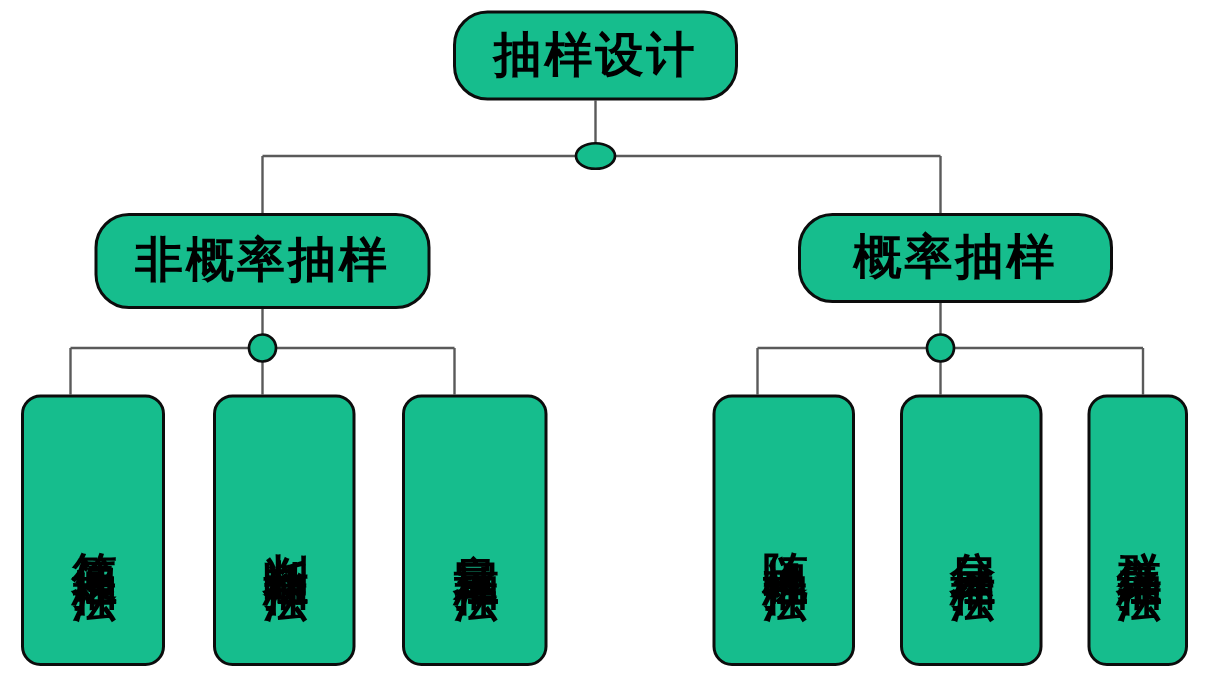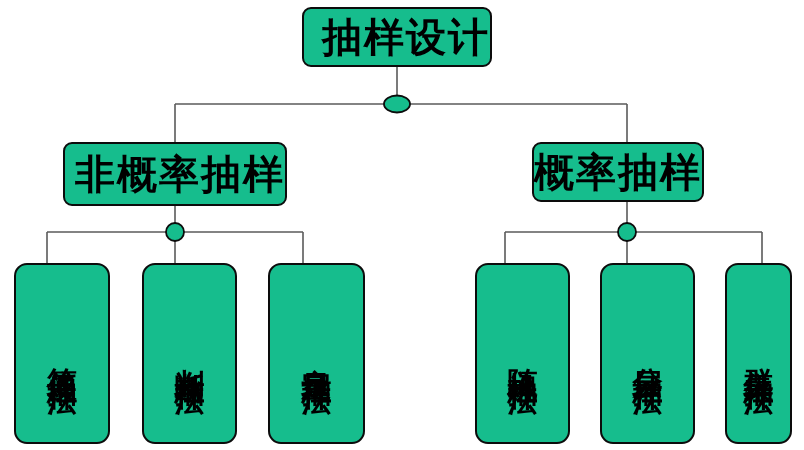--- a/index.html
+++ b/index.html
@@ -36,25 +36,24 @@
     box-sizing: border-box;
     background: #16bd8d;
     border: 2.4px solid #0c0c0c;
     display: flex;
     align-items: center;
     justify-content: center;
     color: #000000;
     font-weight: bold;
   }
   .hnode {
-    border-radius: 9px;
-    font-size: 40px;
+    border-radius: 23px;
+    font-size: 32px;
     letter-spacing: 2px;
     white-space: nowrap;
-    justify-content: flex-end;
   }
   .leaf {
     border-radius: 13px;
     font-size: 30px;
   }
   .leaf .vlabel {
     writing-mode: vertical-rl;
     text-orientation: upright;
     letter-spacing: 4px;
     line-height: 1;
@@ -87,21 +86,21 @@
     <circle class="junction" cx="627" cy="232" r="9" fill="#16bd8d"></circle>
   </svg>
 
   <div class="node hnode" style="left:302px; top:7px; width:190px; height:60px;">
     <span>抽样设计</span>
   </div>
 
   <div class="node hnode" style="left:63px; top:142px; width:224px; height:64px;">
     <span>非概率抽样</span>
   </div>
-  <div class="node hnode" style="left:532px; top:142px; width:172px; height:60px;">
+  <div class="node hnode" style="left:532px; top:142px; width:210px; height:60px;">
     <span>概率抽样</span>
   </div>
 
   <div class="node leaf" style="left:14px; top:263px; width:96px; height:181px;">
     <span class="vlabel">简便抽样法</span>
   </div>
   <div class="node leaf" style="left:142px; top:263px; width:95px; height:181px;">
     <span class="vlabel">判断抽样法</span>
   </div>
   <div class="node leaf" style="left:268px; top:263px; width:97px; height:181px;">

